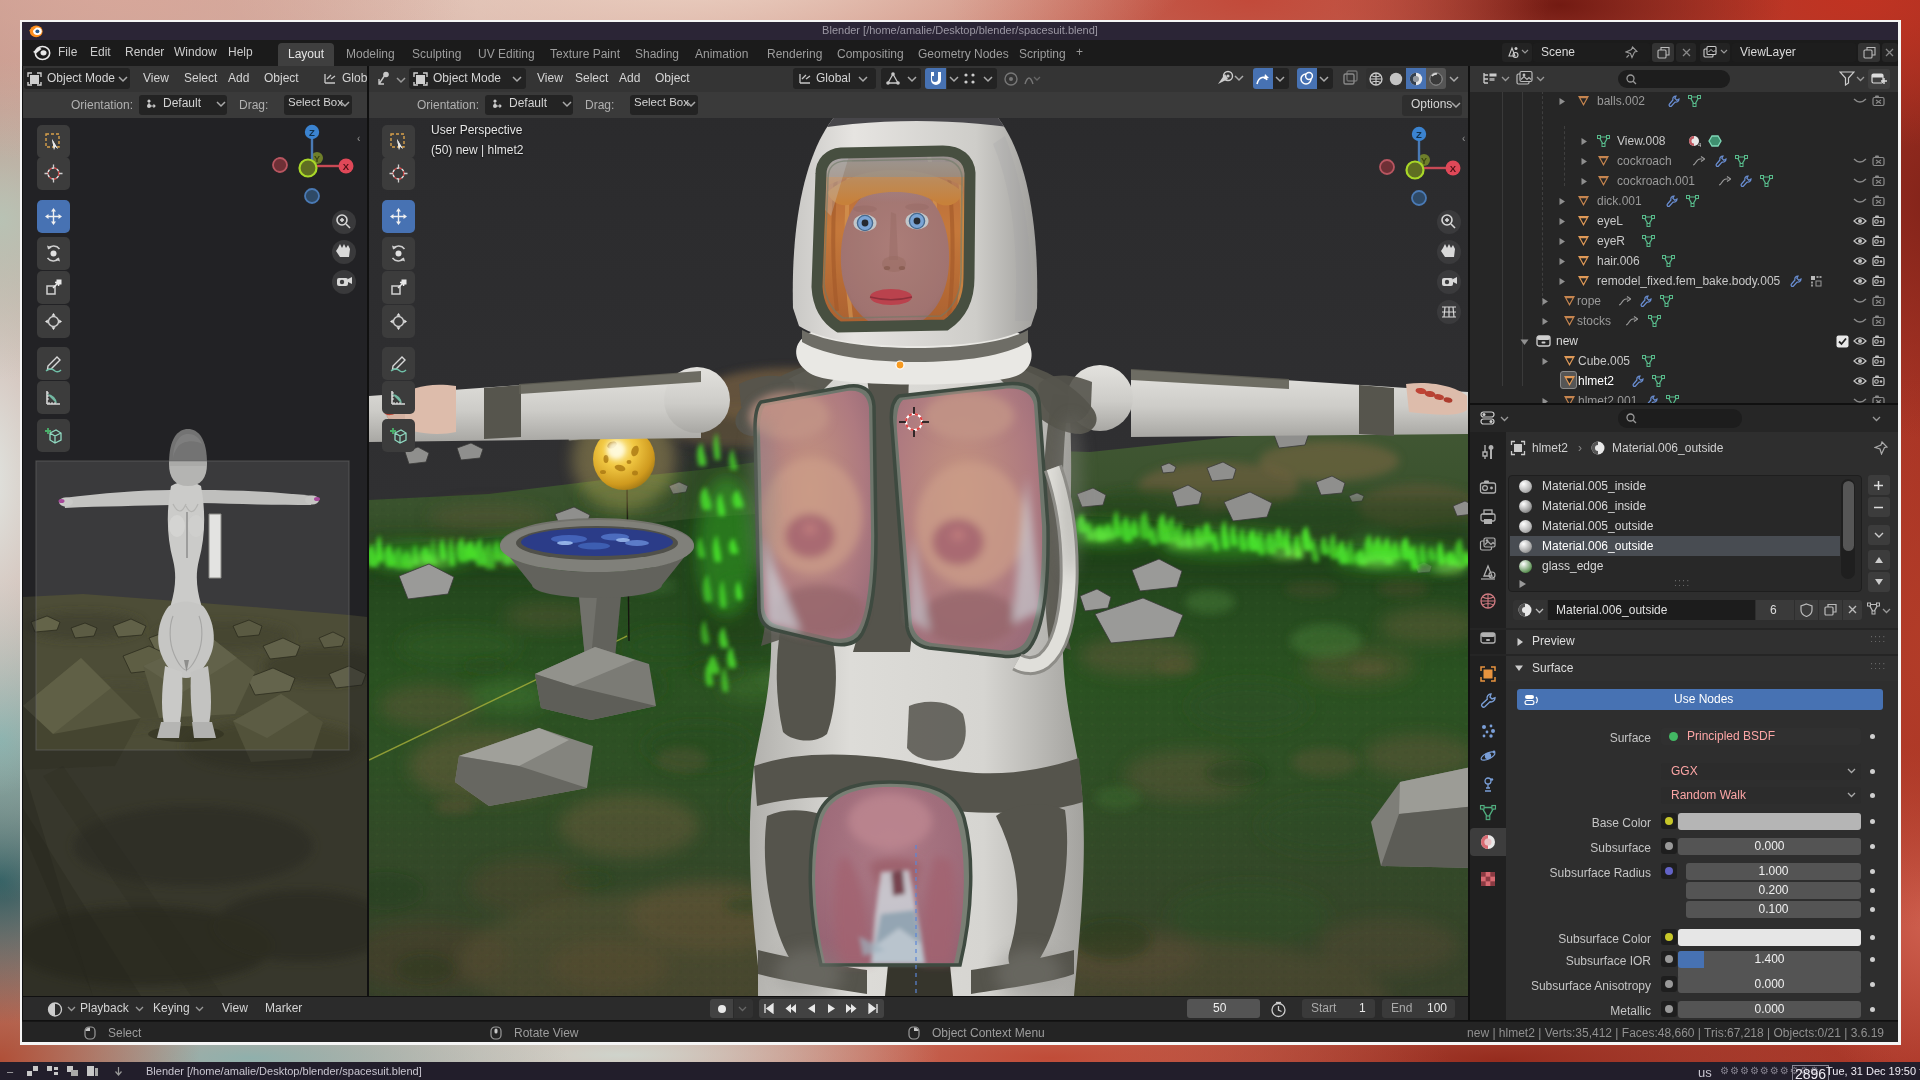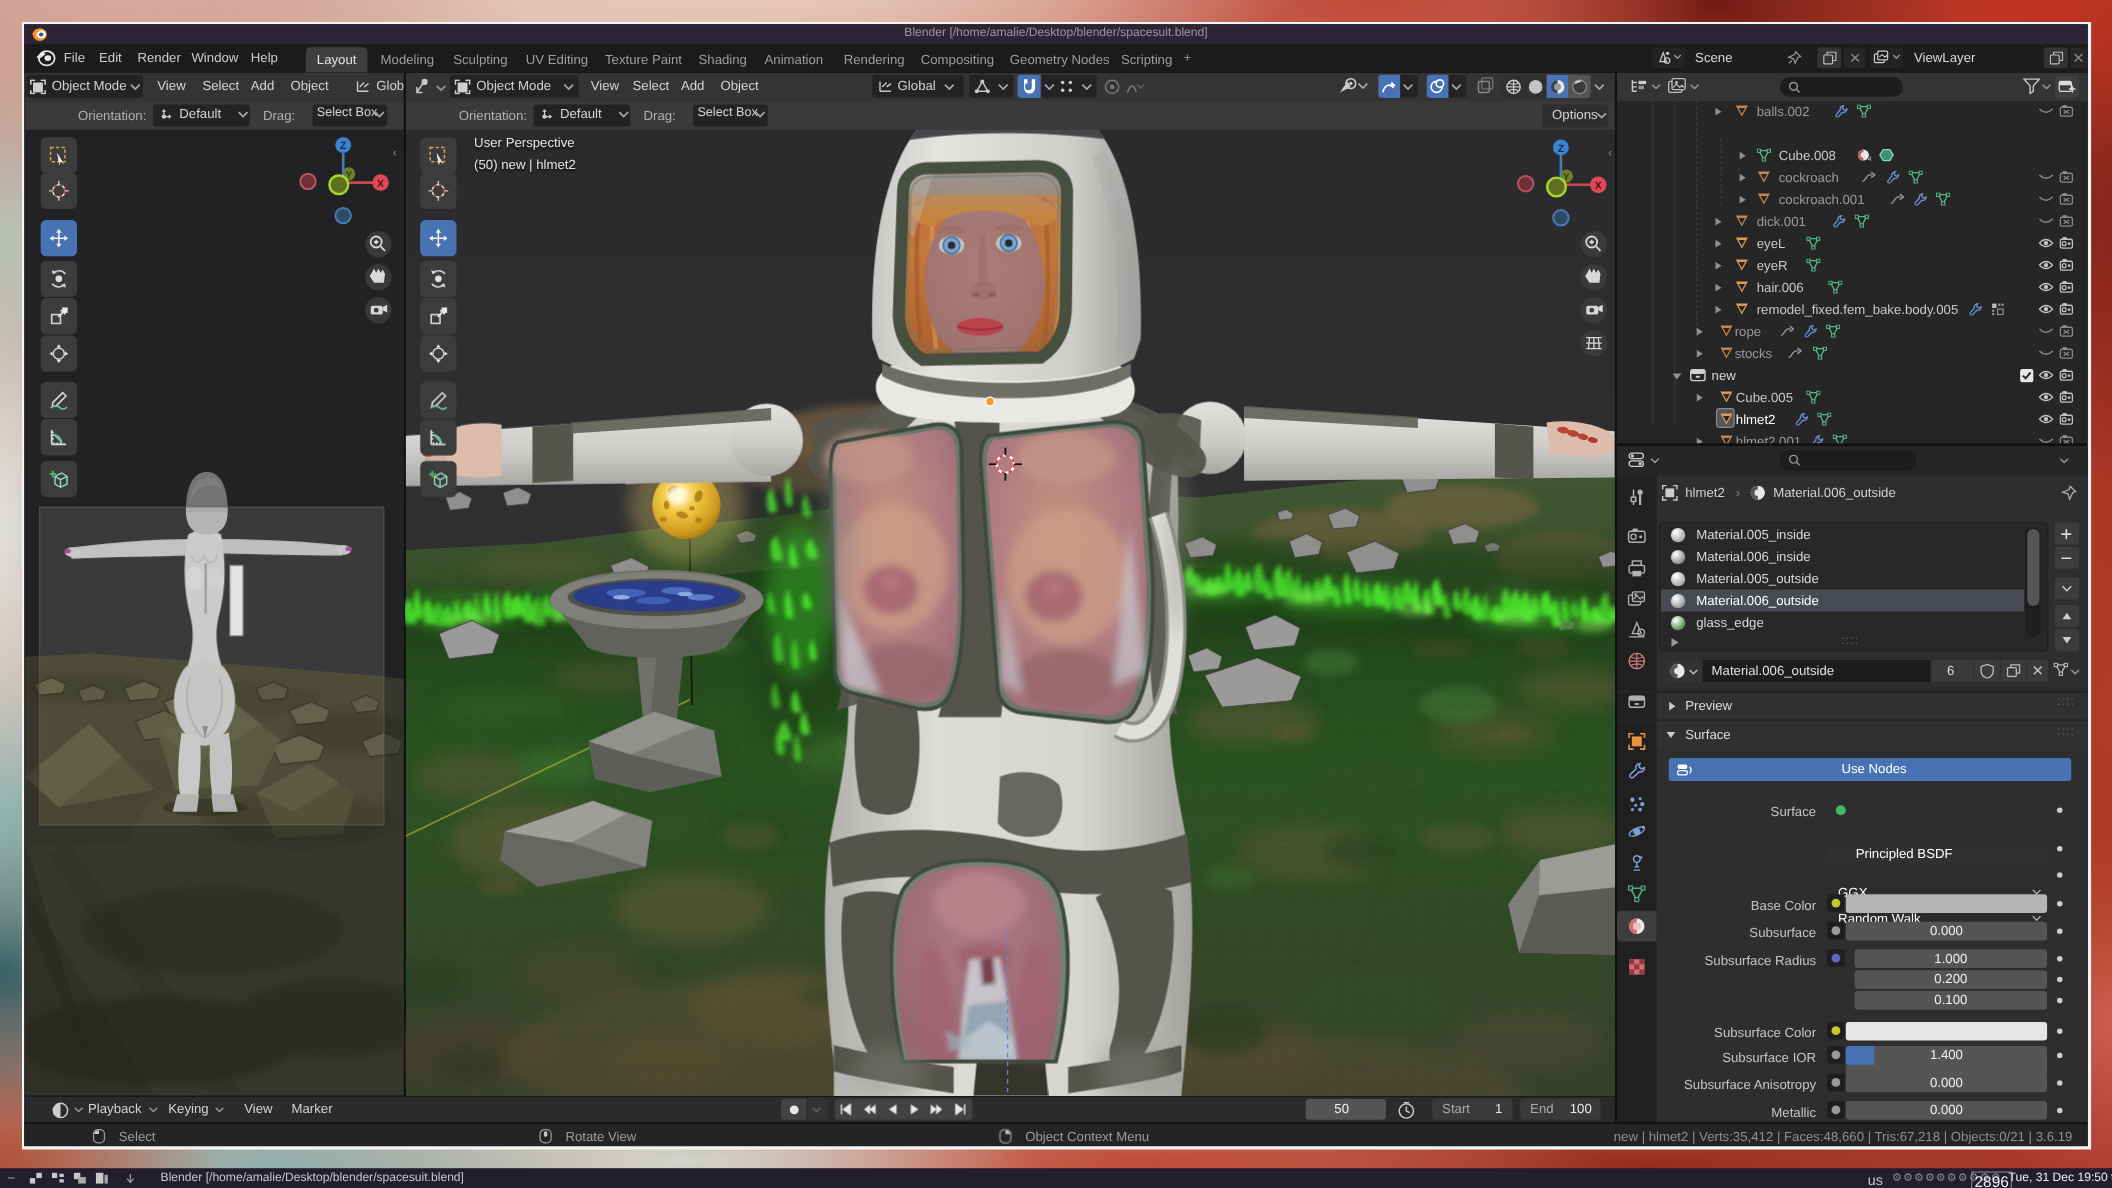--- a/index.html
+++ b/index.html
@@ -41,21 +41,21 @@
 #vpM{left:347px;top:44px;width:1099px;height:930px;background:#2e2e30;}
 #outl{left:1448px;top:44px;width:428px;height:337px;background:#262626;}
 #props{left:1448px;top:383px;width:428px;height:615px;background:#2e2e2e;}
 #tline{left:1px;top:975px;width:1445px;height:23px;background:#2b2b2b;}
 #sbar{left:0px;top:999px;width:1876px;height:21px;background:#242424;border-top:1px solid #161616;}
 .tool{position:absolute;width:33px;height:33px;background:#3c3c3c;border-radius:5px;}
 .tool.on{background:#4772b3;}
 .orow{position:absolute;left:0;width:428px;height:20px;font-size:12px;color:#b9b9b9;}
 .lbl{position:absolute;font-size:12px;color:#c5c5c5;text-align:right;}
 .fld{position:absolute;background:#545454;border-radius:3px;color:#e8e8e8;font-size:12px;text-align:center;}
-.drop{position:absolute;background:#2c2c2c;border-radius:3px;color:#ffffff;font-size:12px;margin-top:40px;}
+.drop{position:absolute;background:#2c2c2c;border-radius:3px;color:#fca5a5;font-size:12px;}
 .dot{position:absolute;width:5px;height:5px;border-radius:50%;background:#cfcfcf;}
 .sock{position:absolute;width:16px;height:16px;background:#1e1e1e;border-radius:3px;}
 .sock i{position:absolute;left:4px;top:4px;width:8px;height:8px;border-radius:50%;display:block;}
 #taskbar{position:absolute;left:0;top:1062px;width:1920px;height:18px;background:#221e2b;color:#c6c3cc;font-size:10px;}
 svg{display:block;}
 .ovl{position:absolute;color:#e5e5e5;font-size:12px;text-shadow:0 1px 2px rgba(0,0,0,.8);}
 </style></head>
 <body>
 <div id="desktop"></div>
 <div id="winb"></div>
@@ -1200,21 +1200,21 @@
     <div class="orow" style="top:65px">
         <svg class="abs" style="left:110px;top:6px" width="8" height="9" viewBox="0 0 8 9">
           <path d="M1.5,1 L7,4.5 L1.5,8 Z" fill="#909090"></path>
         </svg>
         <svg class="abs" style="left:127px;top:4px" width="13" height="12" viewBox="0 0 13 12">
           <path d="M2,2 L11,2 L6.5,10 Z" fill="none" stroke="#57b98a" stroke-width="1.2"></path>
           <rect x="0.5" y="0.5" width="3" height="3" fill="#262626" stroke="#57b98a" stroke-width="1"></rect>
           <rect x="9.5" y="0.5" width="3" height="3" fill="#262626" stroke="#57b98a" stroke-width="1"></rect>
           <rect x="5" y="8.5" width="3" height="3" fill="#262626" stroke="#57b98a" stroke-width="1"></rect>
         </svg>
-        <span class="abs" style="left:147px;top:3px;color:#c8c8c8">Cube.008</span>
+        <span class="abs" style="left:147px;top:3px;color:#c8c8c8">View.008</span>
         <svg class="abs" style="left:218px;top:4px" width="13" height="12" viewBox="0 0 13 12">
           <circle cx="6" cy="6" r="5" fill="#e8e8e8"></circle>
           <path d="M6,1 a5,5 0 0,0 0,10 L6,8.5 a2.5,2.5 0 0,1 0,-5 Z" fill="#c05a62"></path>
           <text x="10" y="11.5" font-size="6" fill="#ccc">4</text>
         </svg>
         <svg class="abs" style="left:238px;top:4px" width="14" height="12" viewBox="0 0 14 12">
           <path d="M4,1 L10,1 L13,6 L10,11 L4,11 L1,6 Z" fill="#3f9070" stroke="#7fd8b8" stroke-width="1.3"></path>
         </svg>
       </div>
     <div class="orow" style="top:85px">

